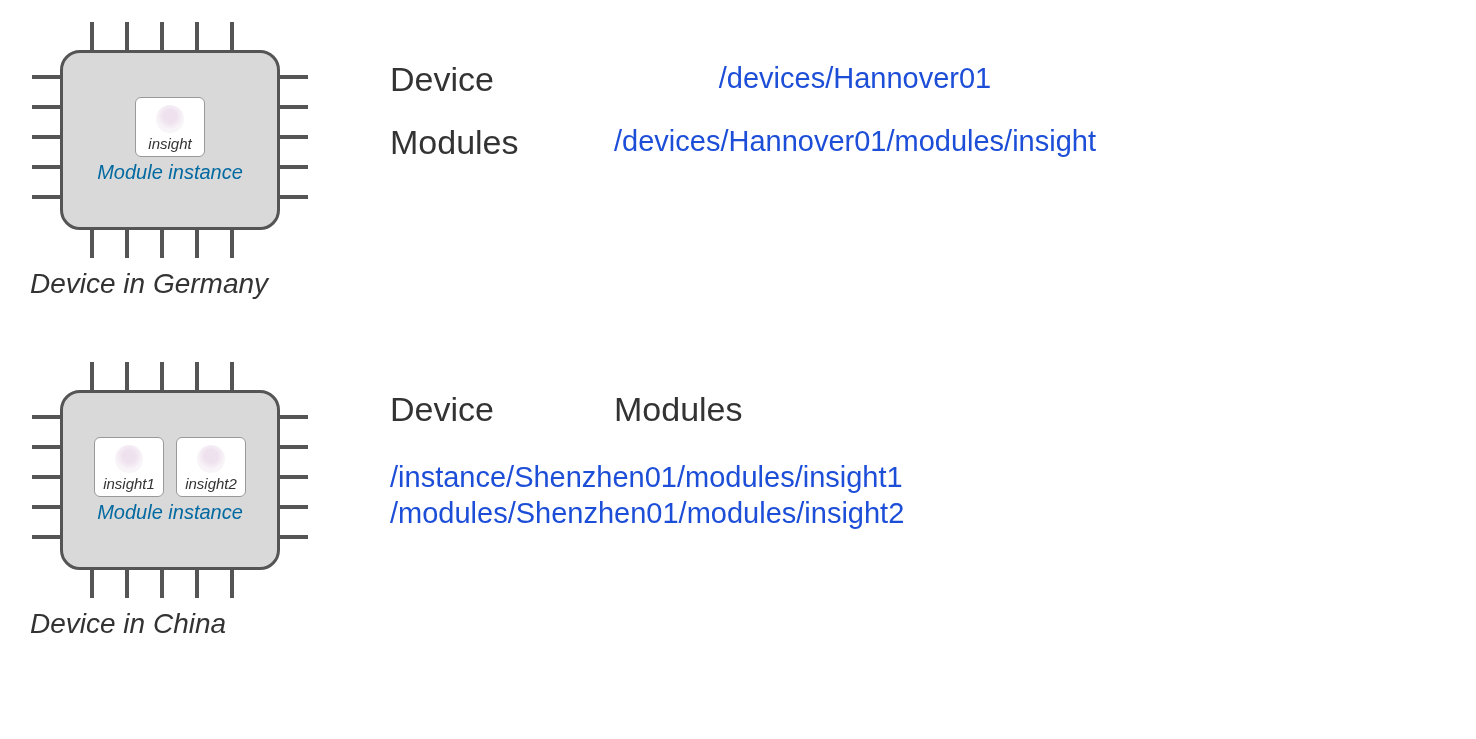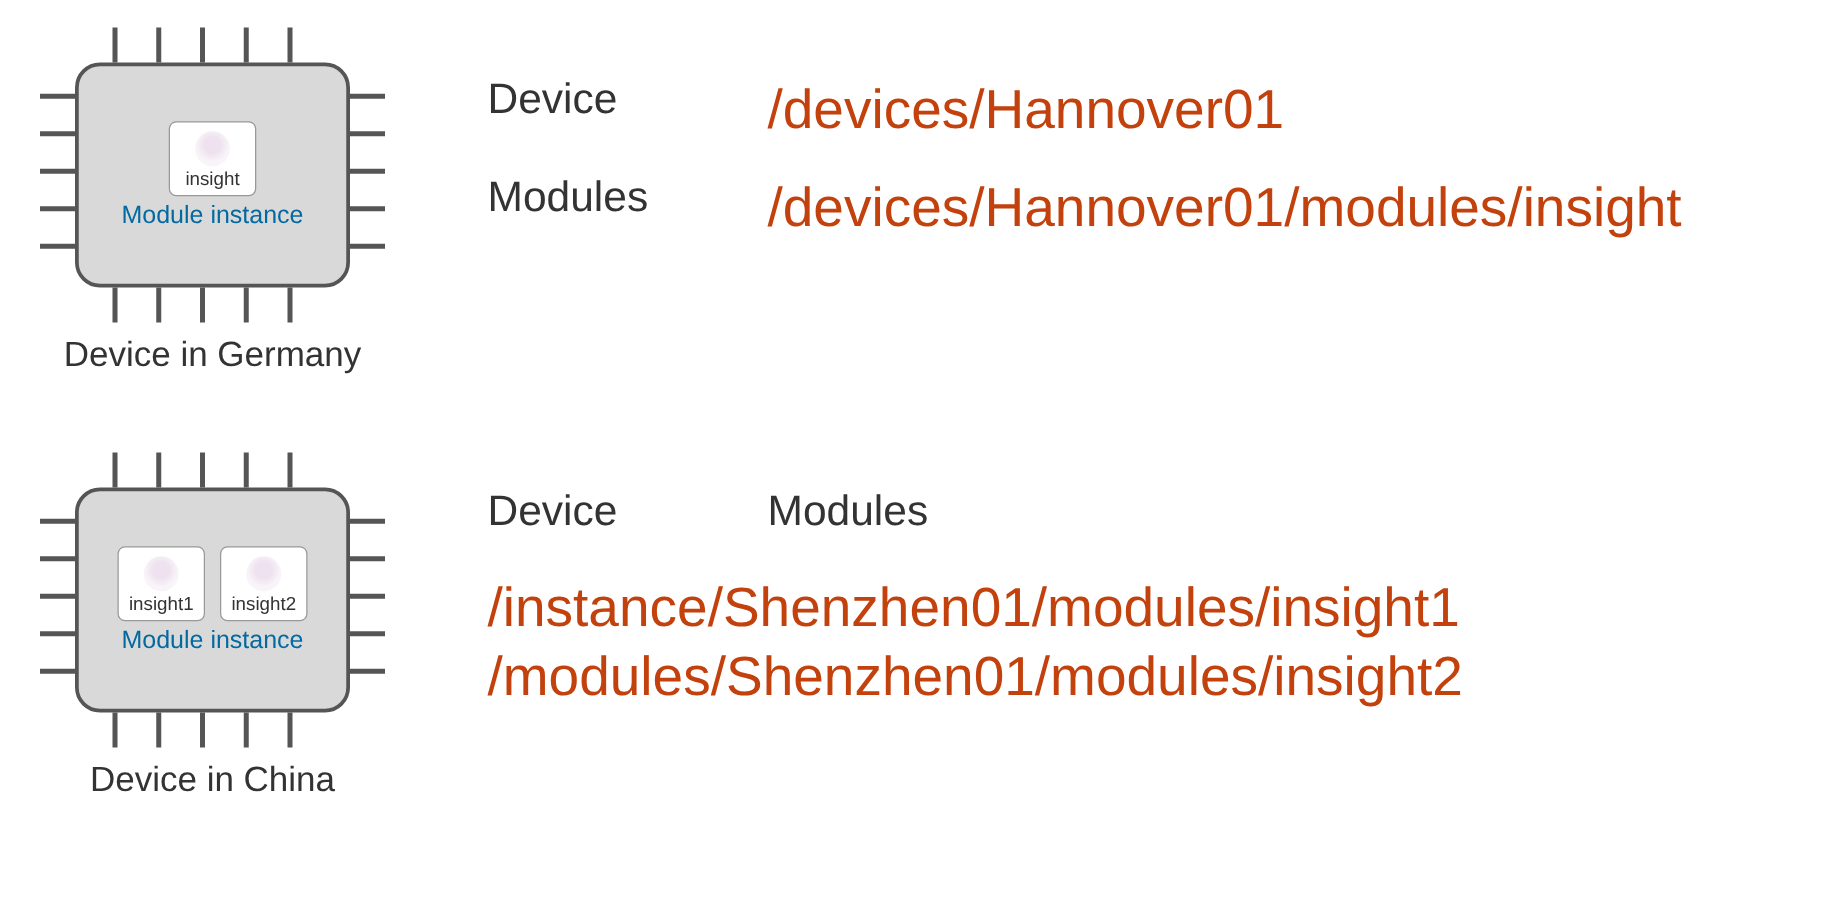--- a/index.html
+++ b/index.html
@@ -11,22 +11,22 @@
       padding: 20px 30px;
     }
     .device-section {
       display: flex;
       align-items: flex-start;
       margin-bottom: 60px;
     }
     .chip-wrapper {
       display: flex;
       flex-direction: column;
-      align-items: center;
       margin-right: 80px;
+      font-style: italic;
     }
     .chip {
       position: relative;
       width: 280px;
       height: 240px;
     }
     .chip-body {
       position: absolute;
       top: 30px;
       left: 30px;
@@ -93,23 +93,24 @@
       row-gap: 50px;
       padding-top: 40px;
       gap: 24px;
     }
     .info-label {
       font-size: 34px;
       color: #333;
       font-weight: 300;
     }
     .info-value {
-      font-size: 44px;
-      color: #c2410c;
+      font-size: 29px;
+      color: #1d4ed8;
       font-weight: 300;
+      text-align: center;
     }
     .info-value div {
       line-height: 1.25;
     }
   </style>
 </head>
 <body>
 
 <div class="device-section">
   <div class="chip-wrapper">

